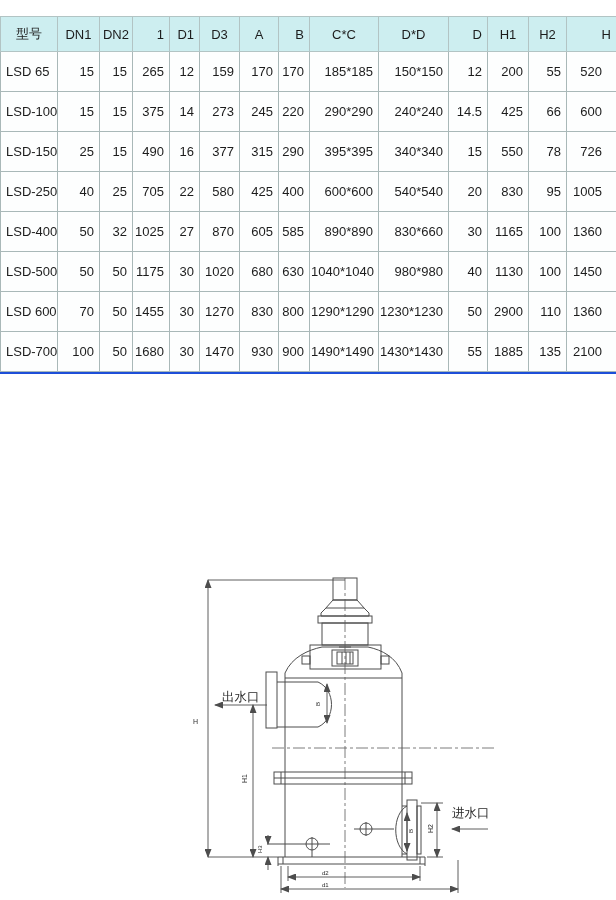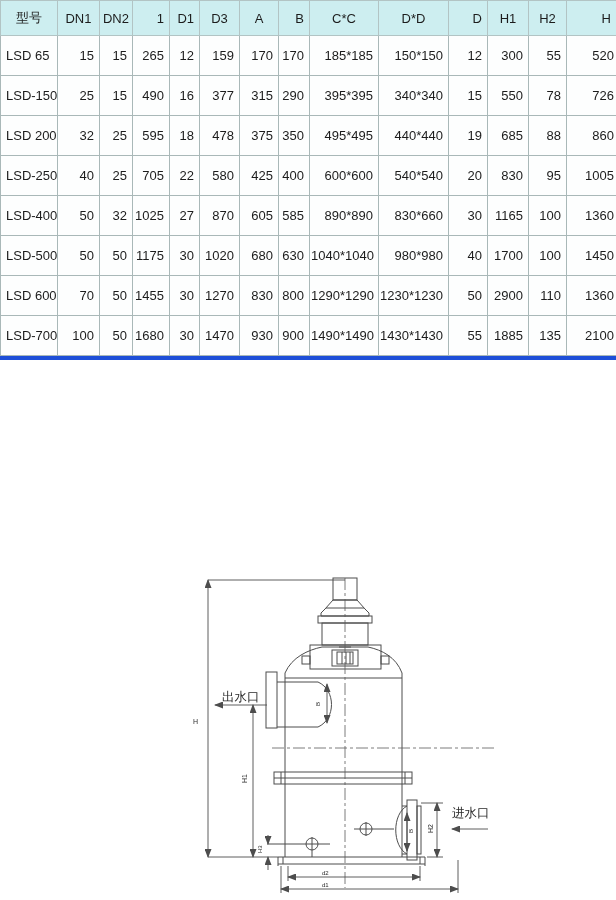--- a/index.html
+++ b/index.html
@@ -7,38 +7,38 @@
     --line:#4d4d4d; --lower-bg:#ffffff;
   }
   *{box-sizing:border-box;}
   html,body{margin:0;padding:0;}
   body{
     width:616px;height:900px;position:relative;background:var(--lower-bg);
     font-family:"Liberation Sans","DejaVu Sans",sans-serif;color:var(--text);
     overflow:hidden;
   }
   .table-wrap{
-    position:absolute;top:0;left:0;width:616px;background:var(--page-bg);
-    border-bottom:4px solid #1d4ed8;
+    position:absolute;top:16px;left:0;width:616px;background:var(--page-bg);
+    border-bottom:2px solid #1d4ed8;
   }
   table{width:616px;border-collapse:collapse;table-layout:fixed;}
   th{
     font-size:13px;font-weight:normal;height:35px;text-align:center;
     border:1px solid #b2c4c4;background:var(--page-bg);overflow:hidden;white-space:nowrap;
   }
   th:nth-child(4),th:nth-child(5),th:nth-child(8),th:nth-child(11),th:nth-child(14){
     text-align:right;padding-right:5px;
   }
   td{
     font-size:13px;height:40px;background:var(--cell-bg);
     border:1px solid var(--grid);text-align:right;padding-right:5px;
     overflow:hidden;white-space:nowrap;
   }
   td:first-child{text-align:left;padding-left:5px;padding-right:0;}
-  td:last-child{padding-right:2px;margin-left:42px;}
+  td:last-child{padding-right:14px;margin-left:42px;}
   svg.diagram{position:absolute;left:0;top:516px;}
   svg.diagram text{fill:#2a2a2a;font-family:"Liberation Sans","DejaVu Sans",sans-serif;}
   .cjk{font-size:12.5px;}
   .dim{font-size:7px;}
   .dim-s{font-size:6px;}
 </style>
 </head>
 <body>
 
 <div class="table-wrap">
@@ -83,55 +83,55 @@
           <td>15</td>
           <td>15</td>
           <td>265</td>
           <td>12</td>
           <td>159</td>
           <td>170</td>
           <td>170</td>
           <td>185*185</td>
           <td>150*150</td>
           <td>12</td>
-          <td>300</td>
+          <td>200</td>
           <td>55</td>
           <td>520</td>
+        </tr>
+        <tr>
+          <td>LSD-100</td>
+          <td>15</td>
+          <td>15</td>
+          <td>375</td>
+          <td>14</td>
+          <td>273</td>
+          <td>245</td>
+          <td>220</td>
+          <td>290*290</td>
+          <td>240*240</td>
+          <td>14.5</td>
+          <td>425</td>
+          <td>66</td>
+          <td>600</td>
         </tr>
         <tr>
           <td>LSD-150</td>
           <td>25</td>
           <td>15</td>
           <td>490</td>
           <td>16</td>
           <td>377</td>
           <td>315</td>
           <td>290</td>
           <td>395*395</td>
           <td>340*340</td>
           <td>15</td>
           <td>550</td>
           <td>78</td>
           <td>726</td>
-        </tr>
-        <tr>
-          <td>LSD 200</td>
-          <td>32</td>
-          <td>25</td>
-          <td>595</td>
-          <td>18</td>
-          <td>478</td>
-          <td>375</td>
-          <td>350</td>
-          <td>495*495</td>
-          <td>440*440</td>
-          <td>19</td>
-          <td>685</td>
-          <td>88</td>
-          <td>860</td>
         </tr>
         <tr>
           <td>LSD-250</td>
           <td>40</td>
           <td>25</td>
           <td>705</td>
           <td>22</td>
           <td>580</td>
           <td>425</td>
           <td>400</td>
@@ -163,21 +163,21 @@
           <td>50</td>
           <td>50</td>
           <td>1175</td>
           <td>30</td>
           <td>1020</td>
           <td>680</td>
           <td>630</td>
           <td>1040*1040</td>
           <td>980*980</td>
           <td>40</td>
-          <td>1700</td>
+          <td>1130</td>
           <td>100</td>
           <td>1450</td>
         </tr>
         <tr>
           <td>LSD 600</td>
           <td>70</td>
           <td>50</td>
           <td>1455</td>
           <td>30</td>
           <td>1270</td>

